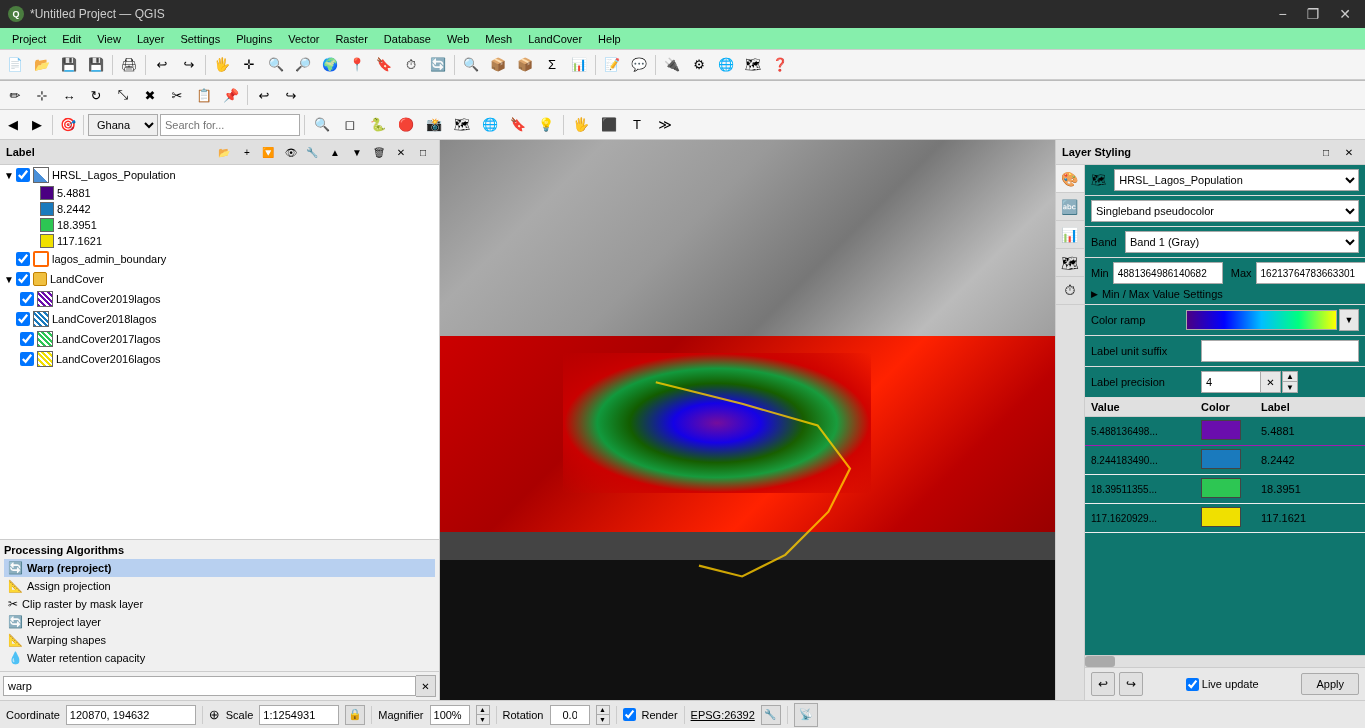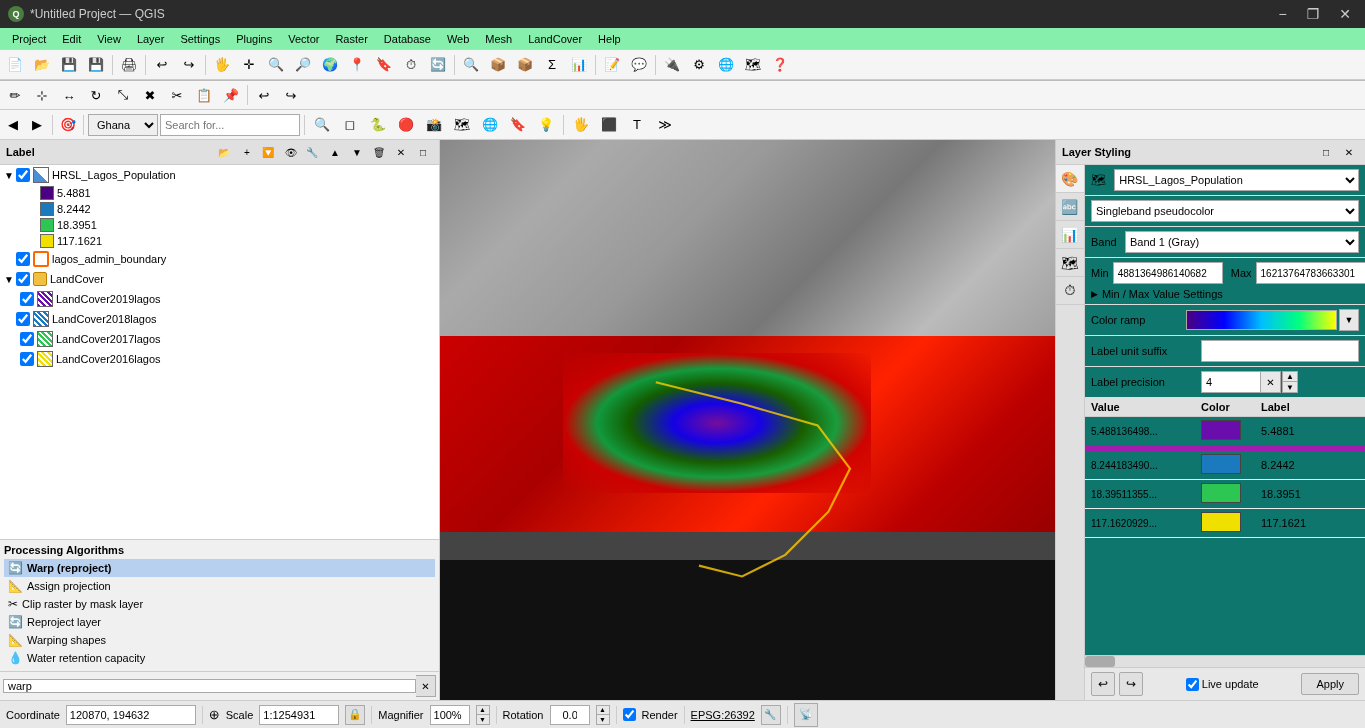--- a/index.html
+++ b/index.html
@@ -327,21 +327,21 @@
         <span style="font-size:12px;margin-right:4px;">📐</span>
         <span>Warping shapes</span>
       </div>
       <div class="proc-item">
         <span style="font-size:12px;margin-right:4px;">💧</span>
         <span>Water retention capacity</span>
       </div>
     </div>
 
     <div id="search-box-container" style="padding:3px;border-top:1px solid #ccc;background:#f0f0f0;display:flex;align-items:center;">
-      <input type="text" id="search-input" class="styled-input" style="flex: 1 1 0%; height: 14px; font-size: 11px; border: 1px solid rgb(170, 170, 170); padding: 0px 4px;" value="warp">
+      <input type="text" id="search-input" class="styled-input" style="flex: 1 1 0%; height: 20px; font-size: 11px; border: 1px solid rgb(170, 170, 170); padding: 0px 4px;" value="warp">
       <button class="search-clear">✕</button>
     </div>
 
   </div>
 
   <div id="map-area" style="flex:1;background:#444;position:relative;overflow:hidden;">
 
     <div style="width:100%;height:100%;position:relative;">
 
       <div style="position:absolute;top:0;left:0;width:100%;height:40%;background:linear-gradient(135deg,#888 0%,#aaa 20%,#999 40%,#777 60%,#bbb 80%,#999 100%);"></div>
@@ -439,21 +439,21 @@
         </div>
 
         <div style="flex:1;display:flex;flex-direction:column;min-height:0;">
           <div class="classifier-header" style="display:flex;background:#e0e0e0;border-bottom:1px solid #ccc;">
             <div class="col-value" style="width:110px;padding:3px 6px;font-weight:bold;font-size:11px;">Value</div>
             <div class="col-color" style="width:60px;padding:3px 6px;font-weight:bold;font-size:11px;">Color</div>
             <div class="col-label" style="flex:1;padding:3px 6px;font-weight:bold;font-size:11px;">Label</div>
           </div>
           <div id="classify-scroll" style="overflow-y:auto;">
 
-            <div class="classifier-row" style="display:flex;align-items:center;border-bottom:6px solid #a21caf;min-height:28px;">
+            <div class="classifier-row" style="display:flex;align-items:center;border-bottom:1px solid #a21caf;min-height:28px;">
               <div class="classifier-cell col-value" style="width:110px;padding:3px 6px;font-size:10px;">5.488136498...</div>
               <div class="classifier-cell col-color" style="width:60px;padding:3px 6px;">
                 <div class="class-color-swatch" style="width:40px;height:20px;background:#6a0dad;border:1px solid #444;cursor:pointer;"></div>
               </div>
               <div class="classifier-cell col-label" style="flex:1;padding:3px 6px;font-size:11px;">5.4881</div>
             </div>
 
             <div class="classifier-row" style="display:flex;align-items:center;border-bottom:1px solid #eee;min-height:28px;">
               <div class="classifier-cell col-value" style="width:110px;padding:3px 6px;font-size:10px;">8.244183490...</div>
               <div class="classifier-cell col-color" style="width:60px;padding:3px 6px;">

